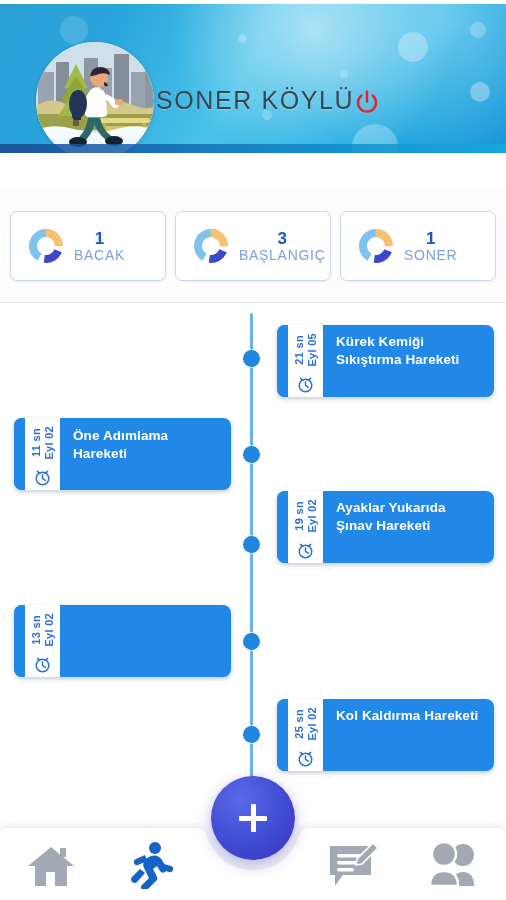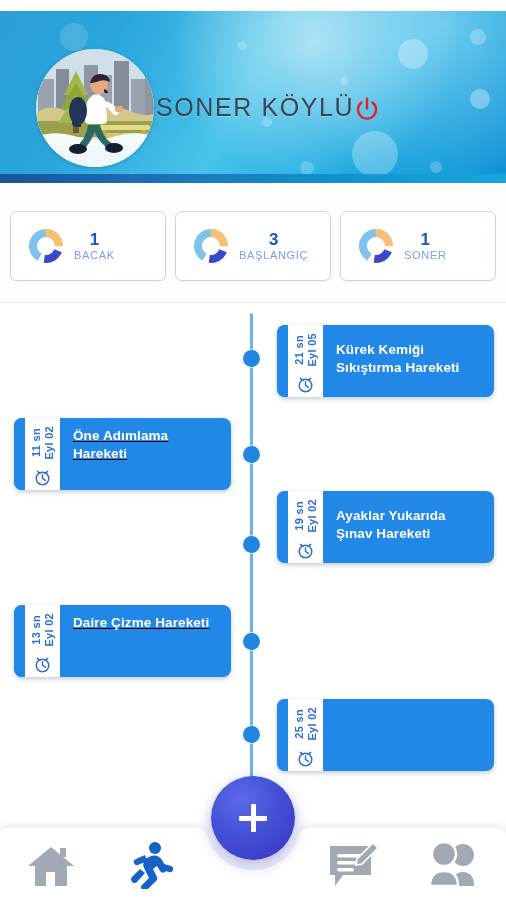--- a/index.html
+++ b/index.html
@@ -12,22 +12,22 @@
   }
   .phone {
     position: relative;
     width: 506px; height: 900px;
     background: #ffffff;
     overflow: hidden;
   }
 
   
   .header {
-    position: absolute; left: 0; top: 11px;
-    width: 506px; height: 172px;
+    position: absolute; left: 0; top: 4px;
+    width: 506px; height: 149px;
     background:
       radial-gradient(circle at 62% 18%, rgba(255,255,255,0.55) 0%, rgba(255,255,255,0) 42%),
       radial-gradient(circle at 88% 8%, rgba(190,240,255,0.50) 0%, rgba(190,240,255,0) 35%),
       linear-gradient(118deg, #2b9fd6 0%, #29a6dd 22%, #49c3ea 48%, #19a9e0 72%, #0d8fd4 100%);
     overflow: hidden;
   }
   .header::after {
     content:"";
     position:absolute; left:0; bottom:0; width:100%; height:9px;
     background: linear-gradient(90deg,#17468f 0%, #1263b0 30%, #0e8bc9 65%, #19a9de 100%);
@@ -84,21 +84,21 @@
     border: 1px solid #c9d4f2;
     border-radius: 7px;
     display: flex; align-items: center;
     padding-left: 16px;
     box-shadow: 0 1px 2px rgba(80,100,160,0.07);
     cursor: pointer;
   }
   .donut { width: 38px; height: 38px; flex: none; }
   .stat-text { margin-left: 9px; line-height: 1.12; }
   .stat-value { font-size: 17px; font-weight: bold; color: #1757c9; text-align: center; }
-  .stat-label { font-size: 11px; color: #7ca0da; letter-spacing: .7px; white-space: nowrap; }
+  .stat-label { font-size: 14px; color: #7ca0da; letter-spacing: .7px; white-space: nowrap; }
 
   .divider {
     position: absolute; left: 0; top: 302px; width: 506px; height: 1px;
     background: #e4e7ee;
   }
 
   
   .timeline {
     position: absolute; left: 0; top: 303px;
     width: 506px; height: 520px;
@@ -123,21 +123,21 @@
     position: absolute;
     height: 72px;
     background: #2288e8;
     border-radius: 8px;
     box-shadow: 0 2px 5px rgba(40,70,120,0.28);
     display: flex;
     overflow: hidden;
     cursor: pointer;
   }
   .ev-card.right { left: 277px; width: 217px; }
-  .ev-card.left  { left: 14px;  width: 217px; text-decoration: underline; }
+  .ev-card.left  { left: 14px;  width: 217px; }
 
   .ev-lead { width: 11px; flex: none; background: #2288e8; }
   .ev-strip {
     width: 35px; flex: none;
     background: #ffffff;
     position: relative;
   }
   .ev-rot {
     position: absolute; left: 0; top: 0;
     width: 35px; height: 50px;
@@ -157,21 +157,21 @@
   }
   .ev-body {
     flex: 1;
     padding: 9px 8px 0 13px;
     color: #ffffff;
     font-size: 13.5px;
     line-height: 1.32;
     font-weight: bold;
     letter-spacing: .1px;
   }
-  .ev-card.right .ev-body { padding-top: 16px; }
+  .ev-card.right .ev-body { padding-top: 8px; }
 
   
   .bottom-bar {
     position: absolute; left: 0; bottom: 0;
     width: 506px; height: 78px;
   }
   .bar-bg { position: absolute; left: 0; top: 0; width: 506px; height: 78px; }
   .nav-icons {
     position: absolute; left: 0; top: 0; width: 506px; height: 78px;
     display: flex; align-items: center;
@@ -381,36 +381,36 @@
         <div class="ev-rot">
           <span>13 sn</span>
           <span>Eyl 02</span>
         </div>
         <svg class="ev-clock" viewBox="0 0 20 20" xmlns="http://www.w3.org/2000/svg">
           <circle cx="10" cy="11" r="6.6" fill="none" stroke="#2d6fd0" stroke-width="1.6"></circle>
           <path d="M10,7 L10,11 L13,13" fill="none" stroke="#2d6fd0" stroke-width="1.5" stroke-linecap="round"></path>
           <path d="M4.6,3.6 L7.2,5.6 M15.4,3.6 L12.8,5.6" stroke="#2d6fd0" stroke-width="1.6" stroke-linecap="round"></path>
         </svg>
       </div>
-      <div class="ev-body">Daire Çizme Hareketi</div>
     </div>
 
     <div class="ev-card right" style="top:396px">
       <div class="ev-lead"></div>
       <div class="ev-strip">
         <div class="ev-rot">
           <span>25 sn</span>
           <span>Eyl 02</span>
         </div>
         <svg class="ev-clock" viewBox="0 0 20 20" xmlns="http://www.w3.org/2000/svg">
           <circle cx="10" cy="11" r="6.6" fill="none" stroke="#2d6fd0" stroke-width="1.6"></circle>
           <path d="M10,7 L10,11 L13,13" fill="none" stroke="#2d6fd0" stroke-width="1.5" stroke-linecap="round"></path>
           <path d="M4.6,3.6 L7.2,5.6 M15.4,3.6 L12.8,5.6" stroke="#2d6fd0" stroke-width="1.6" stroke-linecap="round"></path>
         </svg>
       </div>
+      <div class="ev-body">Kol Kaldırma Hareketi</div>
     </div>
   </div>
 
   <div class="bottom-bar">
     <svg class="bar-bg" viewBox="0 0 506 78" xmlns="http://www.w3.org/2000/svg" preserveAspectRatio="none">
       <defs>
         <filter id="shadow" x="-10%" y="-40%" width="120%" height="190%">
           <feDropShadow dx="0" dy="-2" stdDeviation="4" flood-color="#6a7a9a" flood-opacity="0.18"></feDropShadow>
         </filter>
       </defs>

